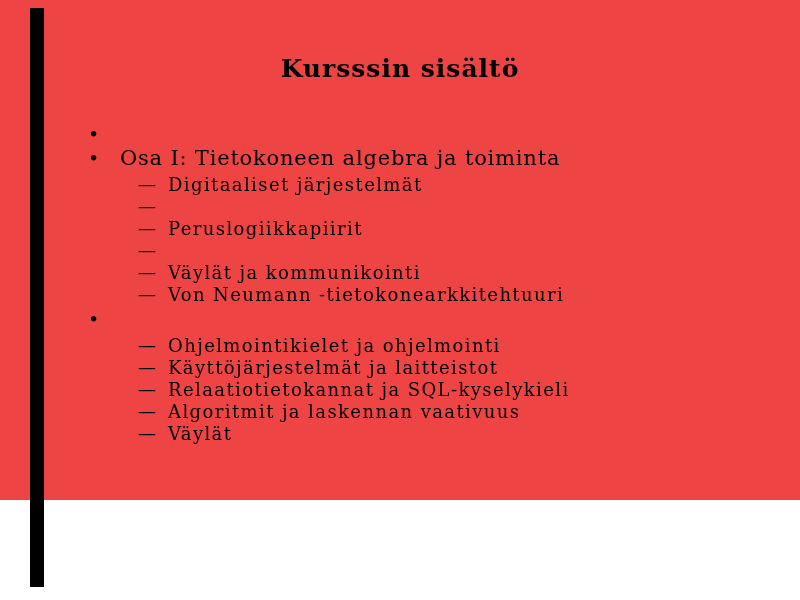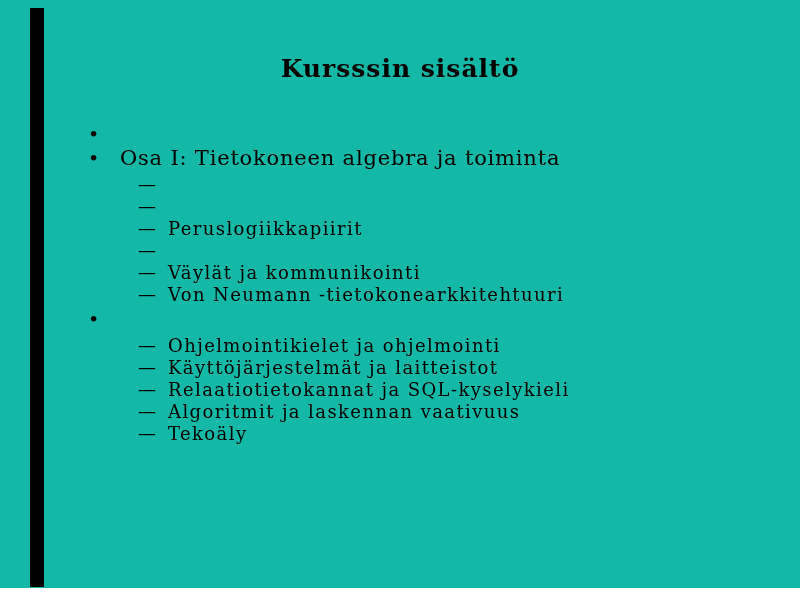--- a/index.html
+++ b/index.html
@@ -8,22 +8,22 @@
     width: 800px;
     height: 600px;
     background: #ffffff;
     font-family: "DejaVu Serif", "Liberation Serif", serif;
     color: #000000;
     overflow: hidden;
   }
   .slide {
     position: relative;
     width: 800px;
-    height: 588px;
-    background: #14b8a6;
+    height: 500px;
+    background: #ef4444;
   }
   .edge-bar {
     position: absolute;
     left: 30px;
     top: 8px;
     width: 14px;
     height: 579px;
     background: #000000;
   }
   .title {
@@ -91,20 +91,21 @@
     </div>
 
     <div class="l1">
       <span class="bullet">•</span>
       <span>Osa I: Tietokoneen algebra ja toiminta</span>
     </div>
 
     <div class="sublist">
       <div class="l2">
         <span class="dash">—</span>
+        <span>Digitaaliset järjestelmät</span>
       </div>
       <div class="l2">
         <span class="dash">—</span>
       </div>
       <div class="l2">
         <span class="dash">—</span>
         <span>Peruslogiikkapiirit</span>
       </div>
       <div class="l2">
         <span class="dash">—</span>
@@ -135,18 +136,18 @@
       <div class="l2">
         <span class="dash">—</span>
         <span>Relaatiotietokannat ja SQL-kyselykieli</span>
       </div>
       <div class="l2">
         <span class="dash">—</span>
         <span>Algoritmit ja laskennan vaativuus</span>
       </div>
       <div class="l2">
         <span class="dash">—</span>
-        <span>Tekoäly</span>
+        <span>Väylät</span>
       </div>
     </div>
 
   </div>
 </div>
 
 </body></html>

